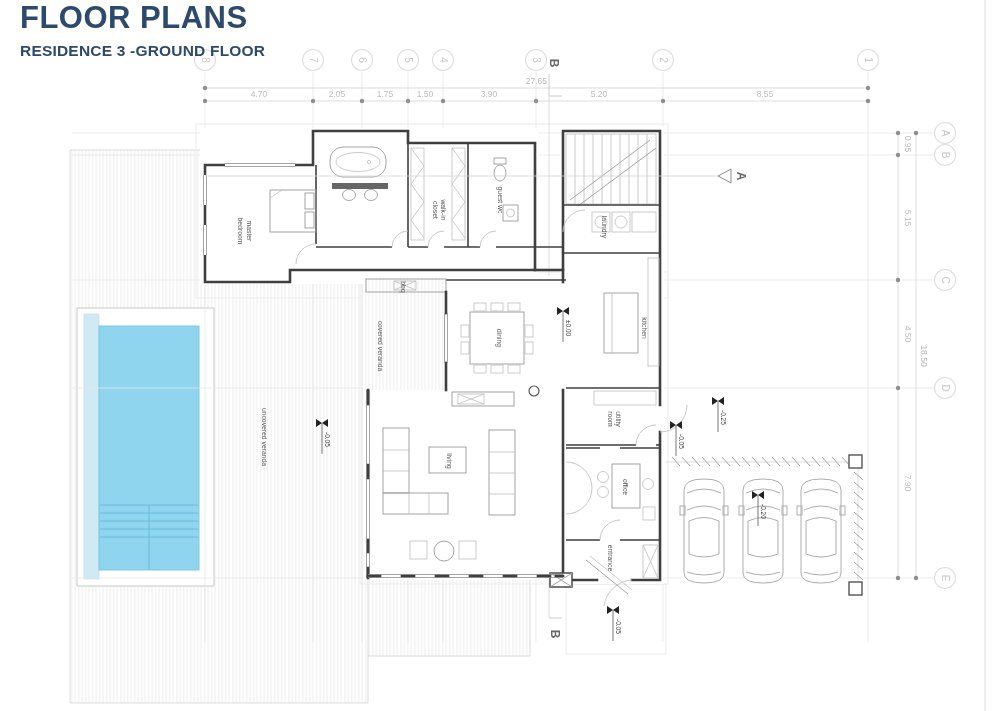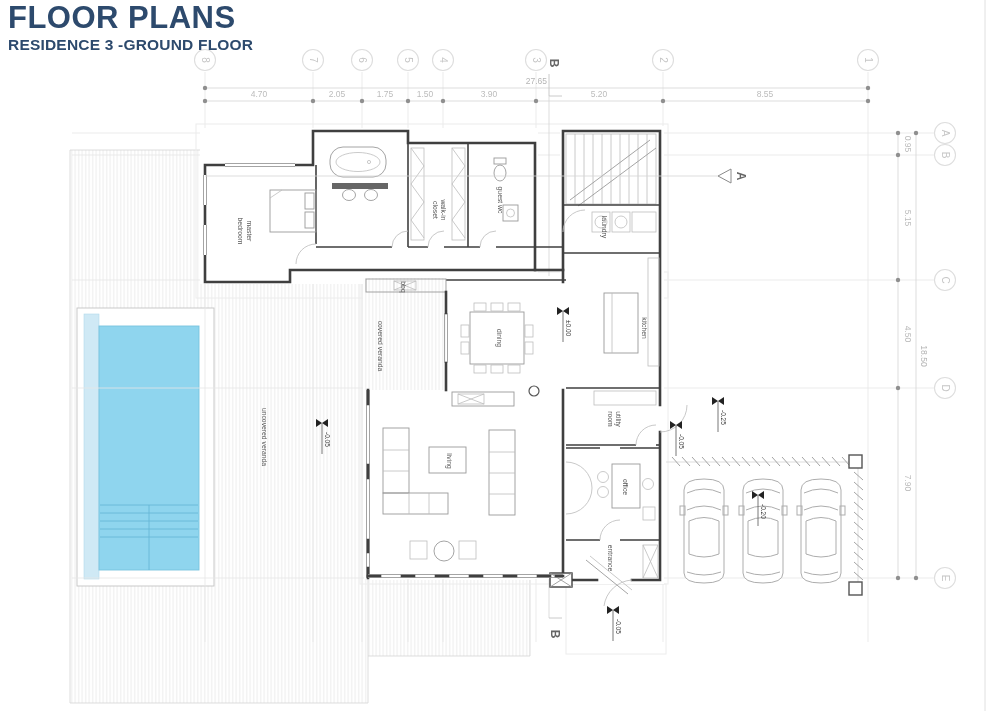--- a/index.html
+++ b/index.html
@@ -1,20 +1,20 @@
 <!DOCTYPE html>
 <html><head>
 <meta charset="utf-8">
 <style>
   html,body{margin:0;padding:0}
   body{width:1000px;height:711px;background:#fff;overflow:hidden;position:relative;
        font-family:"Liberation Sans",sans-serif}
-  .hdr{position:absolute;top:2px;left:8px;z-index:5}
+  .hdr{position:absolute;top:2px;left:20px;z-index:5}
   .hdr h1{margin:0;font-size:31px;letter-spacing:.5px;color:#2d4a6d;font-weight:800;line-height:1.05}
-  .hdr h2{margin:1px 0 0;font-size:15.5px;color:#2d4a6d;font-weight:700;letter-spacing:.2px}
+  .hdr h2{margin:7px 0 0;font-size:15.5px;color:#2d4a6d;font-weight:700;letter-spacing:.2px}
   svg{position:absolute;top:0;left:0}
   svg text{font-family:"Liberation Sans",sans-serif}
   .dimt{font-size:8.5px;fill:#bcbcbc}
   .ovl{font-size:8.5px;fill:#b5b5b5}
   .bub{font-size:10px;fill:#c6c6c6}
   .room{font-size:6.8px;fill:#555}
   .lvl{font-size:6.5px;fill:#333}
   .sec{font-size:12px;fill:#666;font-weight:bold}
   .g{stroke:#e6e6e6;stroke-width:.8}
   .dl{stroke:#d4d4d4;stroke-width:.8}

